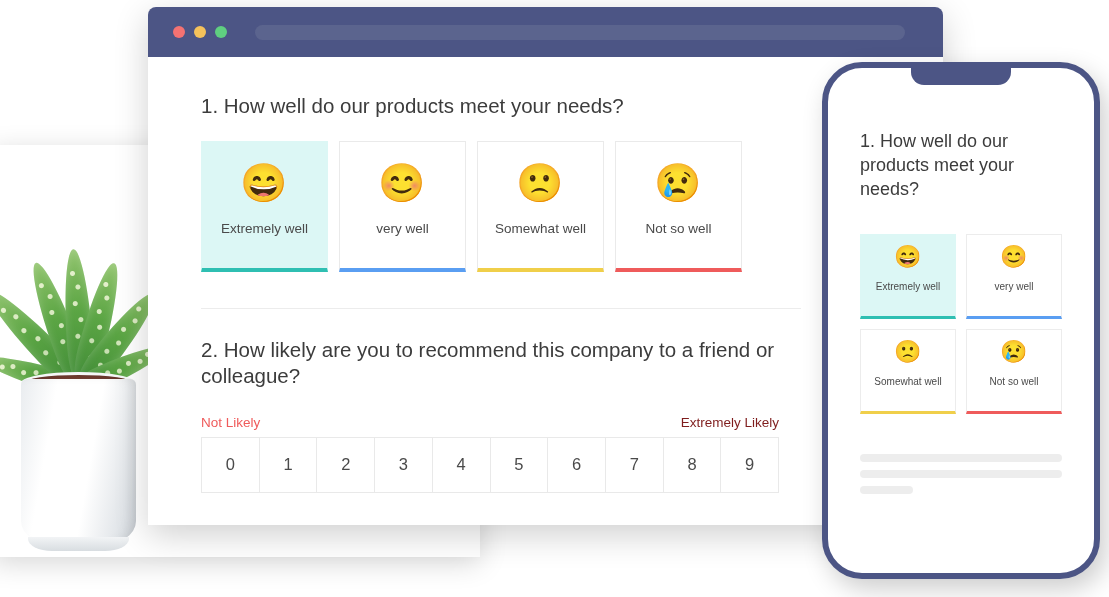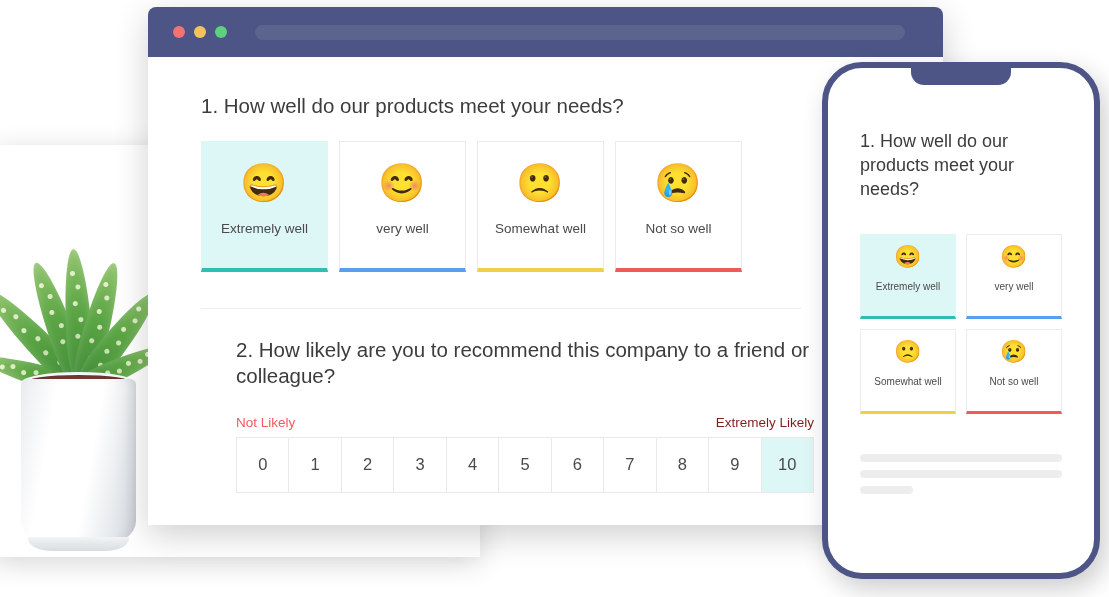--- a/index.html
+++ b/index.html
@@ -192,21 +192,21 @@
     white-space: nowrap;
   }
 
   .divider {
     margin: 36px 0 0 0;
     height: 1px;
     background: #ececec;
     width: 600px;
   }
 
-  .q2-wrap { margin-top: 28px; margin-left: 35px; }
+  .q2-wrap { margin-top: 28px; }
   .q2-title { font-size: 20.5px; color: #3c3c3c; line-height: 1.26; width: 610px; }
 
   .scale-labels {
     display: flex;
     justify-content: space-between;
     width: 578px;
     margin-top: 26px;
     font-size: 13.5px;
   }
   .lbl-low  { color: #ef5b5b; }
@@ -370,21 +370,20 @@
           <div class="scale-cell">0</div>
           <div class="scale-cell">1</div>
           <div class="scale-cell">2</div>
           <div class="scale-cell">3</div>
           <div class="scale-cell">4</div>
           <div class="scale-cell">5</div>
           <div class="scale-cell">6</div>
           <div class="scale-cell">7</div>
           <div class="scale-cell">8</div>
           <div class="scale-cell">9</div>
-          <div class="scale-cell selected">10</div>
         </div>
       </div>
 
     </div>
   </div>
 
   <div class="phone">
     <div class="notch"></div>
 
     <div class="phone-body">

